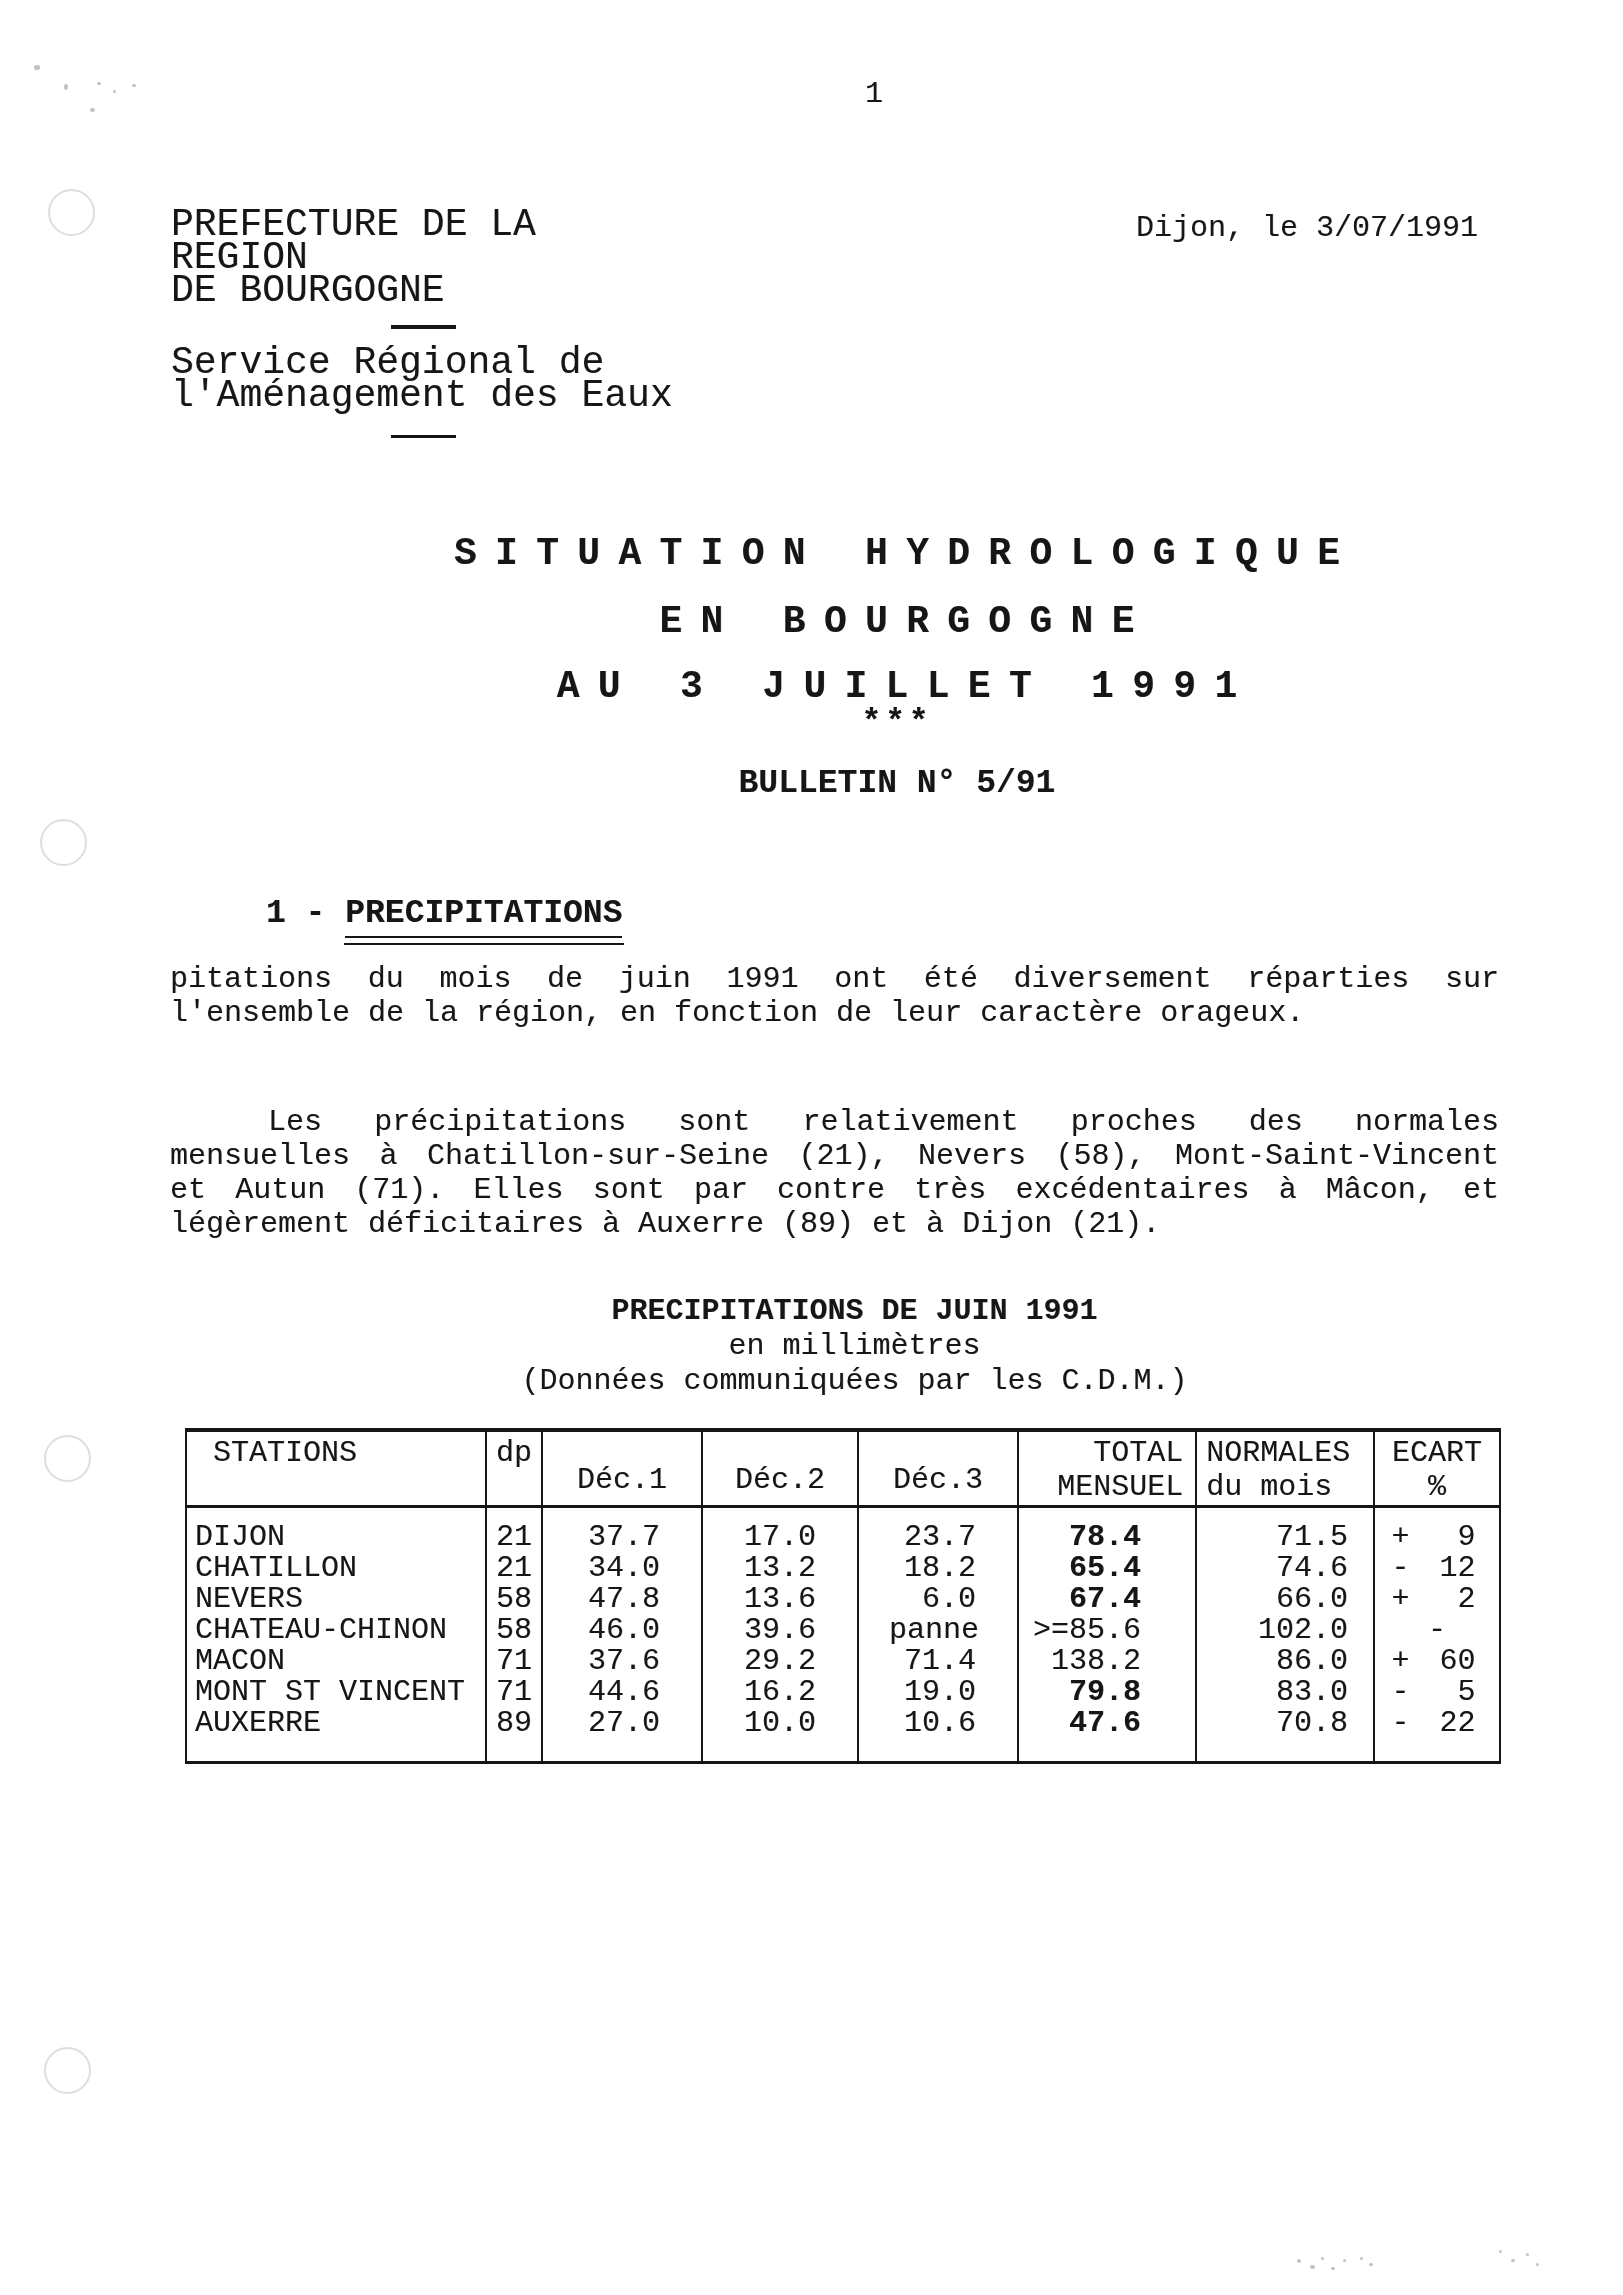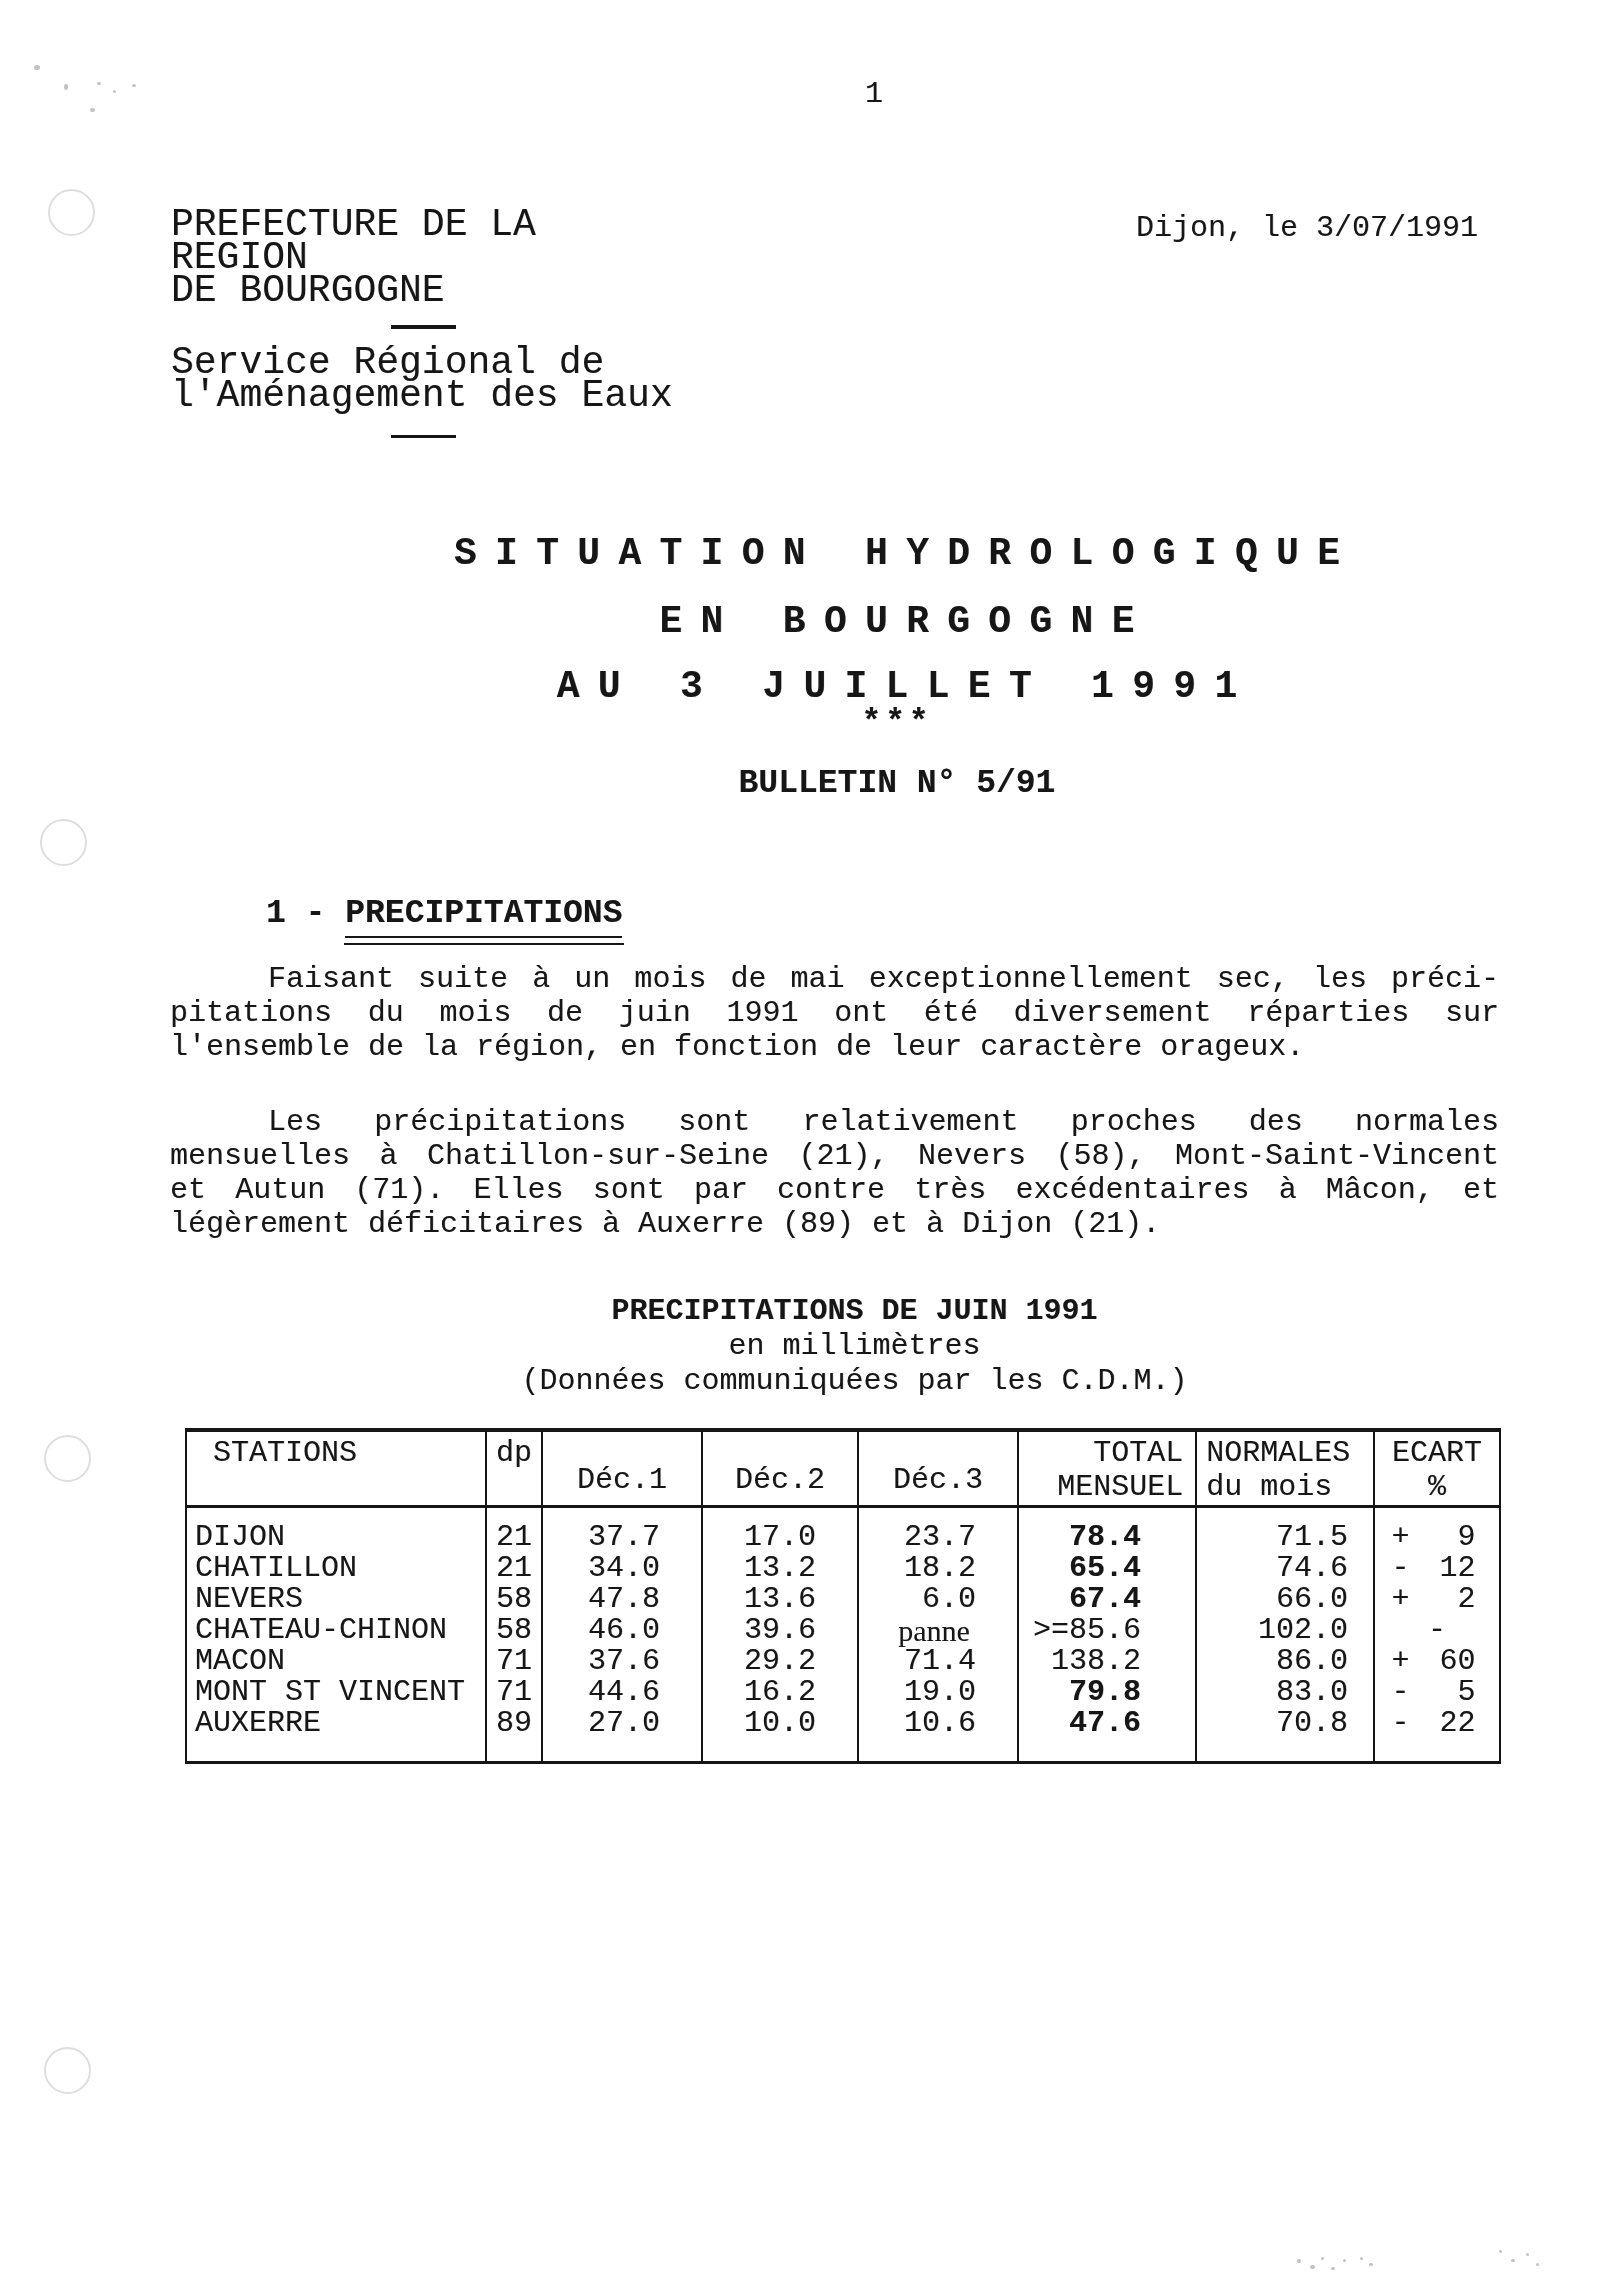--- a/index.html
+++ b/index.html
@@ -57,21 +57,21 @@
   .h-dec { vertical-align:bottom !important; padding-bottom:7.9px; text-align:center; }
   .h-total { text-align:right; padding-right:11.8px; }
   .h-norm { text-align:left; padding-left:9.2px; }
   .h-ecart { text-align:center; }
   .precip tr.spacer-top td { height:16.4px; }
   .precip tr.spacer-bot td { height:23.6px; }
   .precip tr.data-row td { height:31px; line-height:31px; }
   .c-station { text-align:left; padding-left:7.9px; }
   .c-dp { text-align:center; }
   .c-num { text-align:right; padding-right:41px; }
-  .c-num.center { text-align:center; padding-right:8px;font-family:Liberation Serif, serif; }
+  .c-num.center { text-align:center; padding-right:8px; }
   .c-total { text-align:right; padding-right:54px; }
   .c-total.bold { font-weight:bold; }
   .c-norm { text-align:right; padding-right:25px; }
   .ew { display:flex; justify-content:space-between; padding:0 23.6px 0 16.4px; }
   .ew.center { justify-content:center; padding:0; }
 </style>
 </head>
 <body>
 
 <div class="page">
@@ -115,21 +115,20 @@
     <div class="t-big">SITUATION HYDROLOGIQUE</div>
     <div class="t-big t-2">EN BOURGOGNE</div>
     <div class="t-big t-3">AU 3 JUILLET 1991</div>
     <div class="t-stars">***</div>
     <div class="t-bulletin">BULLETIN N° 5/91</div>
   </div>
 
   <div class="secthead"><span>1 - </span><span class="dblu">PRECIPITATIONS</span></div>
 
   <div class="para p1">
-    <div class="jl indent">Faisant suite à un mois de mai exceptionnellement sec, les préci-</div>
     <div class="jl">pitations du mois de juin 1991 ont été diversement réparties sur</div>
     <div>l'ensemble de la région, en fonction de leur caractère orageux.</div>
   </div>
 
   <div class="para p2">
     <div class="jl indent">Les précipitations sont relativement proches des normales</div>
     <div class="jl">mensuelles à Chatillon-sur-Seine (21), Nevers (58), Mont-Saint-Vincent</div>
     <div class="jl">et Autun (71). Elles sont par contre très excédentaires à Mâcon, et</div>
     <div>légèrement déficitaires à Auxerre (89) et à Dijon (21).</div>
   </div>

